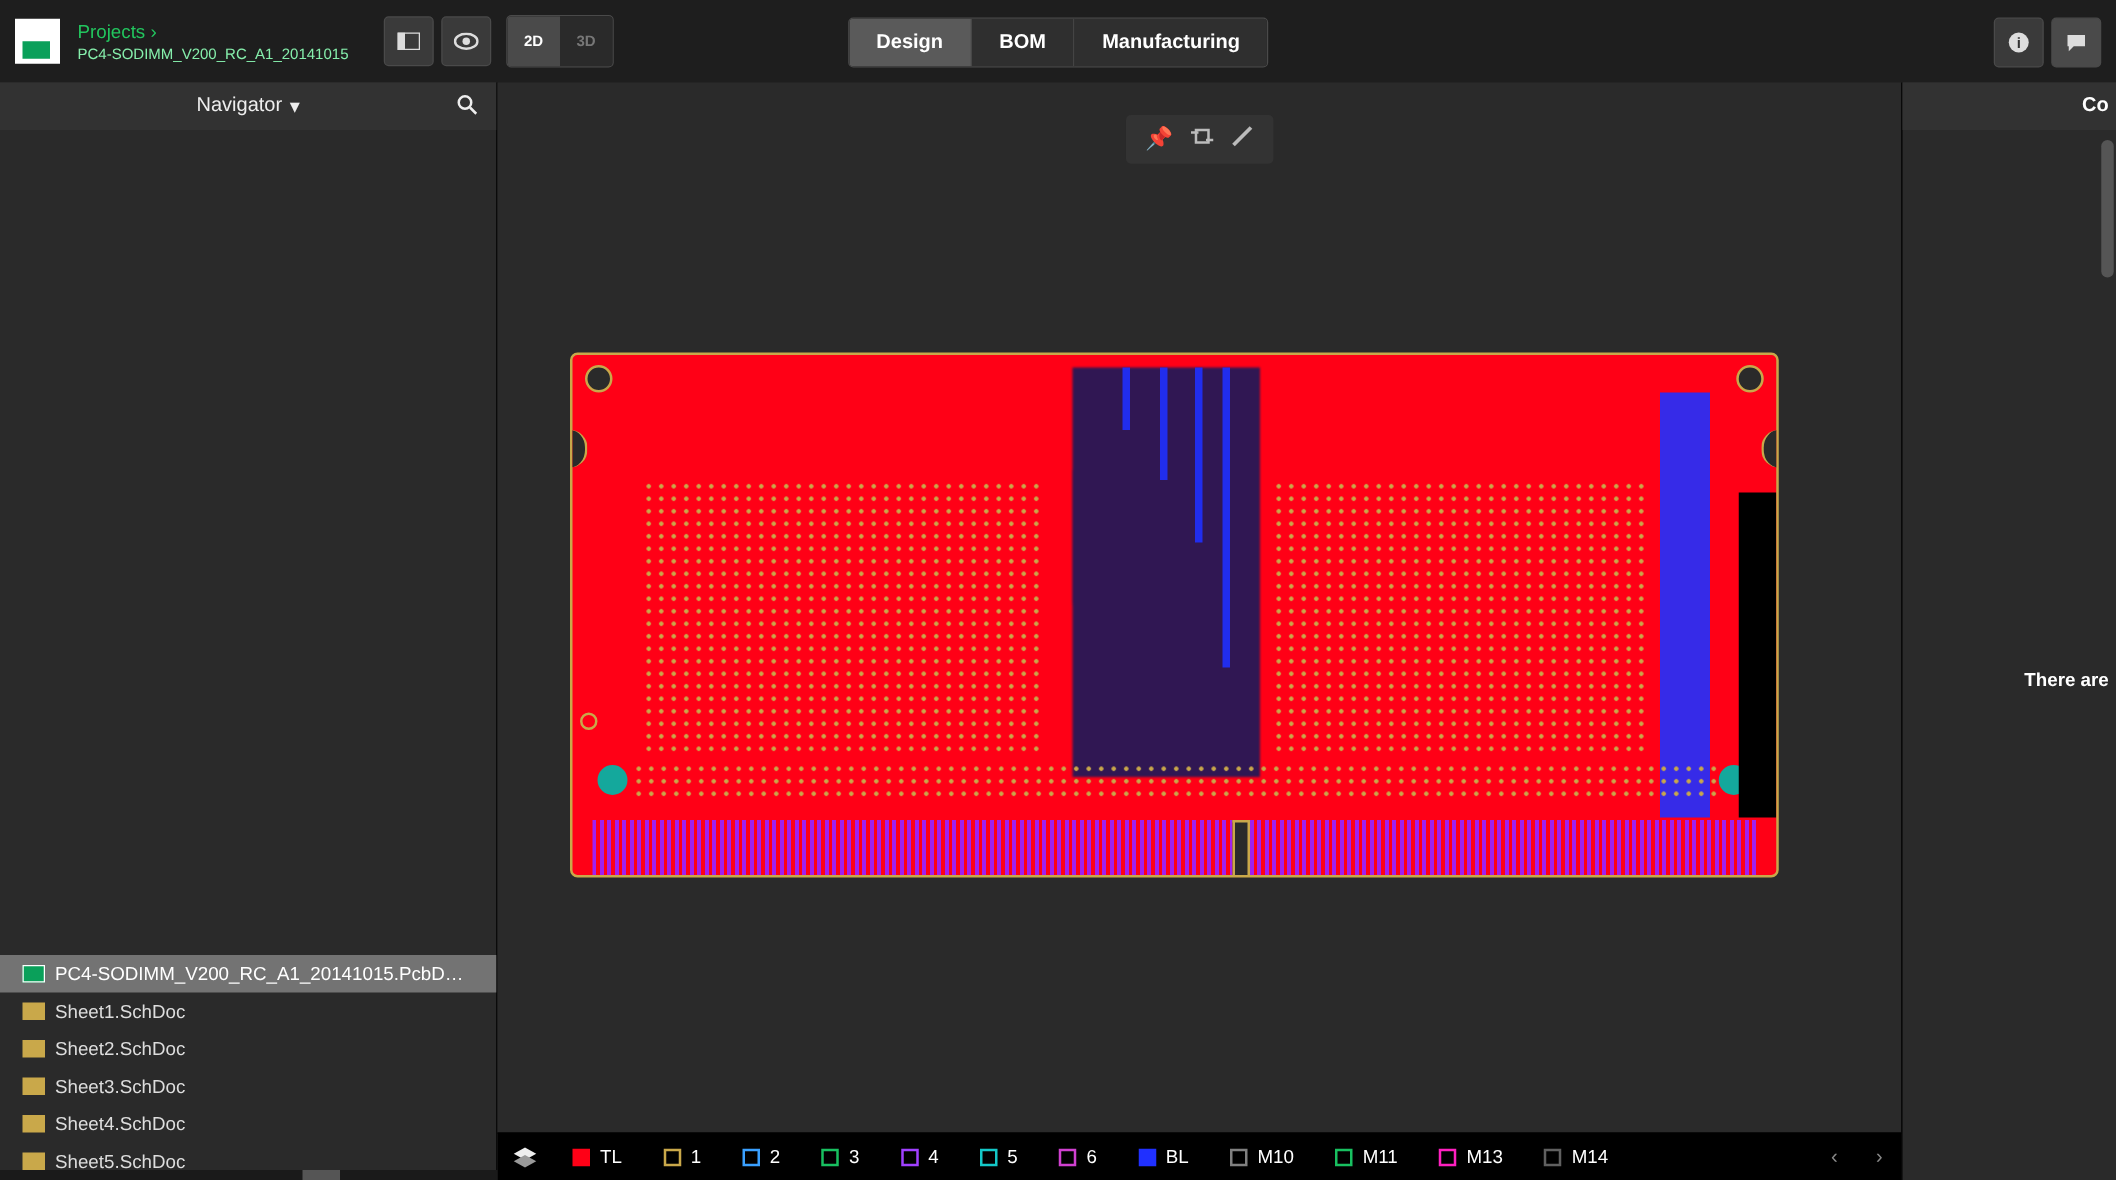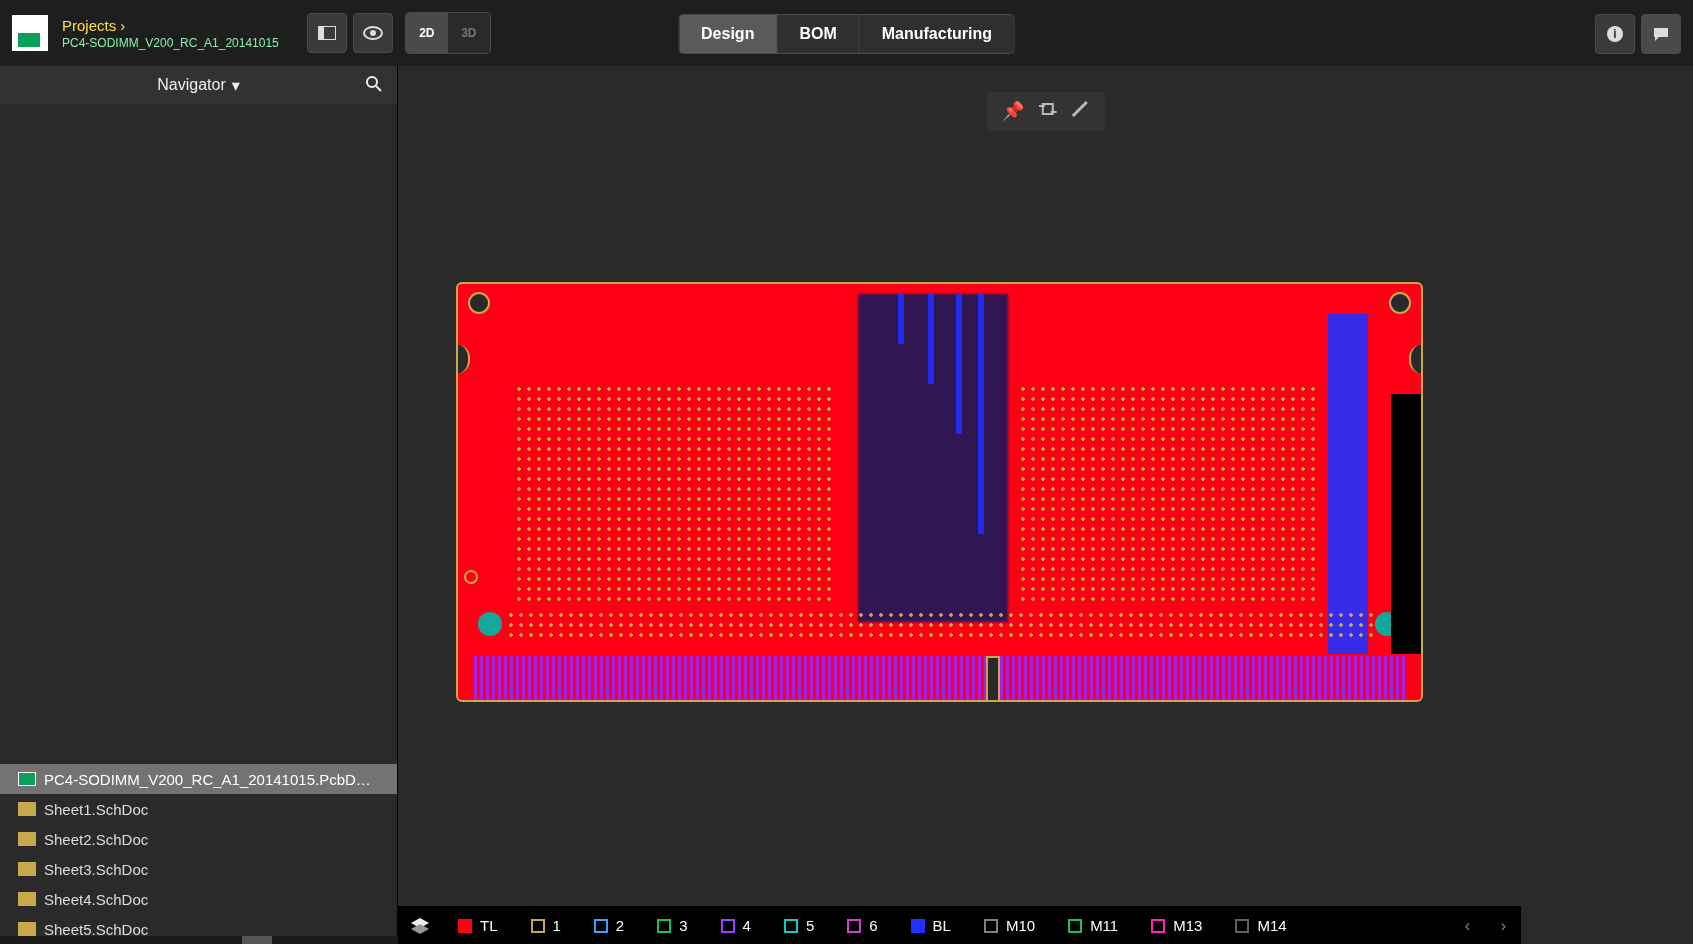--- a/index.html
+++ b/index.html
@@ -32,21 +32,21 @@
   left:6px; top:18px;
   width:22px;height:14px;
   background:#0aa05a;
 }
 .breadcrumb {
   display: flex;
   flex-direction: column;
   gap: 2px;
   font-size: 14px;
 }
-.breadcrumb-top { color: #fde047; font-size: 15px; }
+.breadcrumb-top { color: #22c55e; font-size: 15px; }
 .breadcrumb-bottom { color: #86efac; font-weight: normal; font-size: 12px; }
 
 .tool-group { display:flex; gap:6px; margin-left:28px; align-items:center;}
 .sqbtn {
   width:40px;height:40px;
   background:#3a3a3a;
   border:1px solid #4a4a4a;
   border-radius:4px;
   display:flex;align-items:center;justify-content:center;
   cursor:pointer;
@@ -392,20 +392,25 @@
       <div class="blueline" style="left:870px;top:30px;width:40px;height:340px;"></div>
       <div class="vias" style="left:56px;top:100px;width:320px;height:220px;"></div>
       <div class="vias" style="left:560px;top:100px;width:300px;height:220px;"></div>
       <div class="vias" style="left:48px;top:326px;width:870px;height:28px;"></div>
       <div class="fingers left"></div>
       <div class="fingers right"></div>
       <div class="keyslot"></div>
     </div>
   </div>
 
+  <div class="rightpanel">
+    <div class="rhead">Co</div>
+    <div class="rmsg">There are</div>
+    <div class="scrollthumb"></div>
+  </div>
 </div>
 
 <div class="layerbar">
   <div class="layers-icon">
     <svg width="20" height="18" viewBox="0 0 20 18">
         <polygon points="10,1 19,6 10,11 1,6" fill="#eee"></polygon>
         <polygon points="10,7 19,12 10,17 1,12" fill="#999"></polygon>
       </svg>
   </div>
   <div id="layers" style="display:flex;height:100%;">

